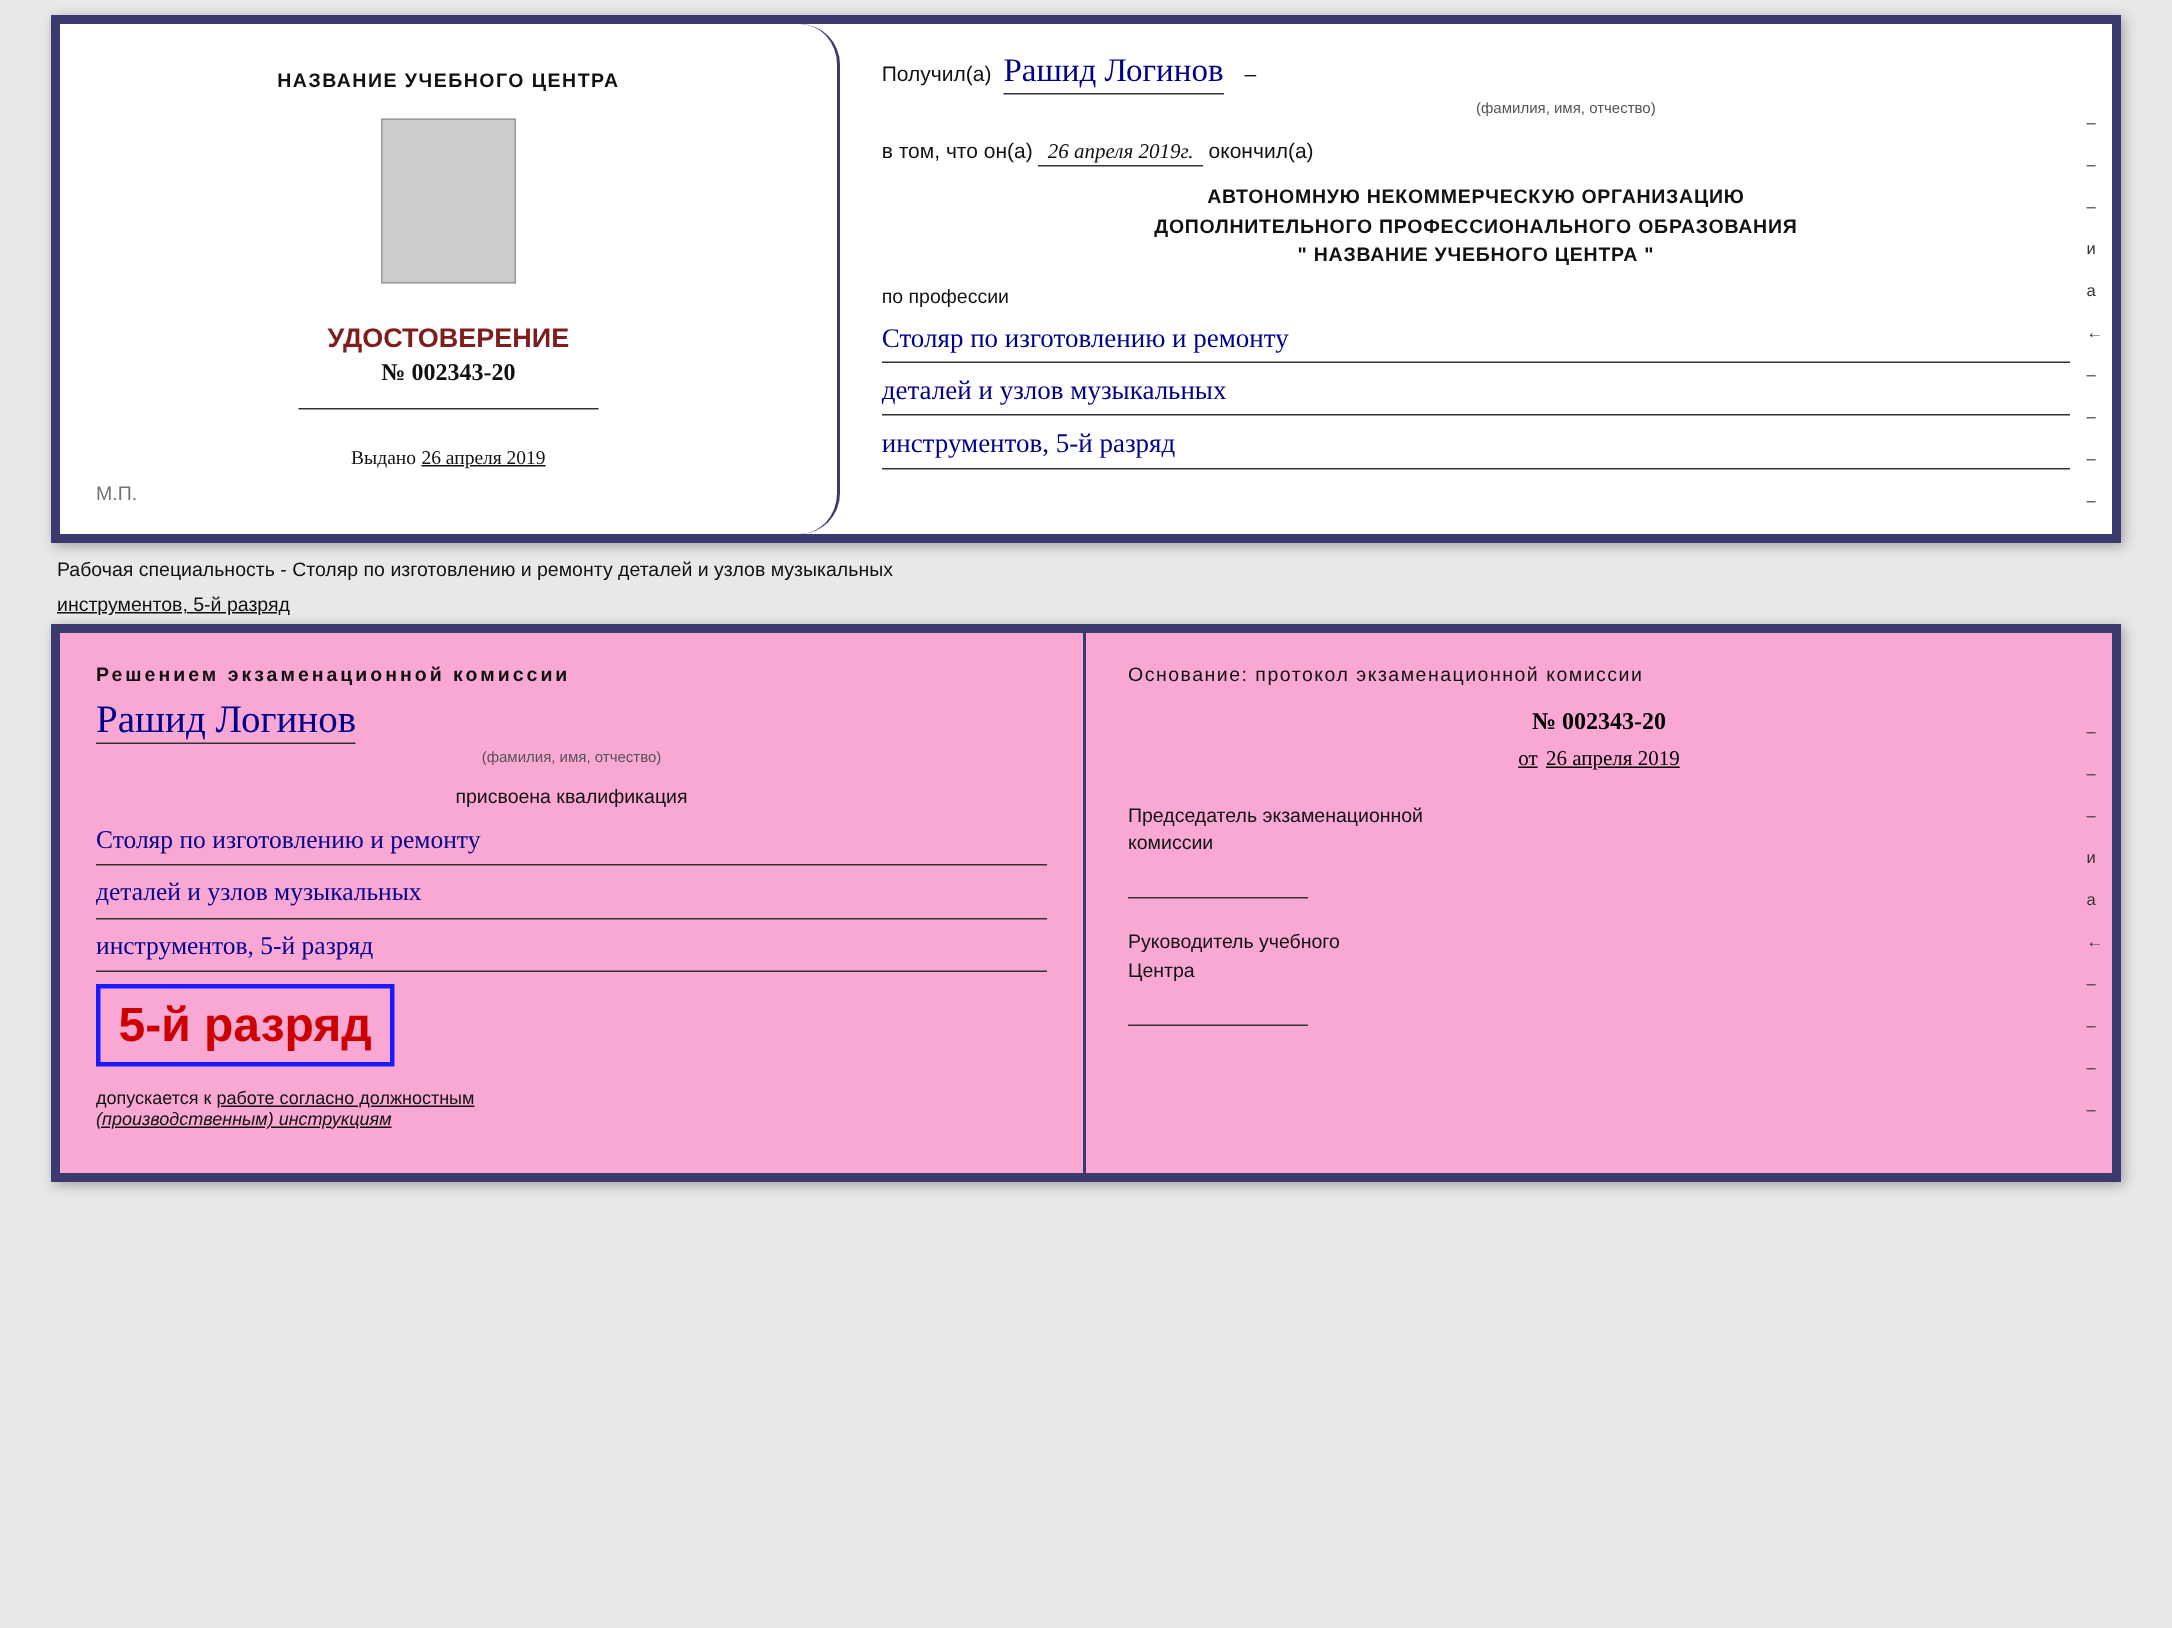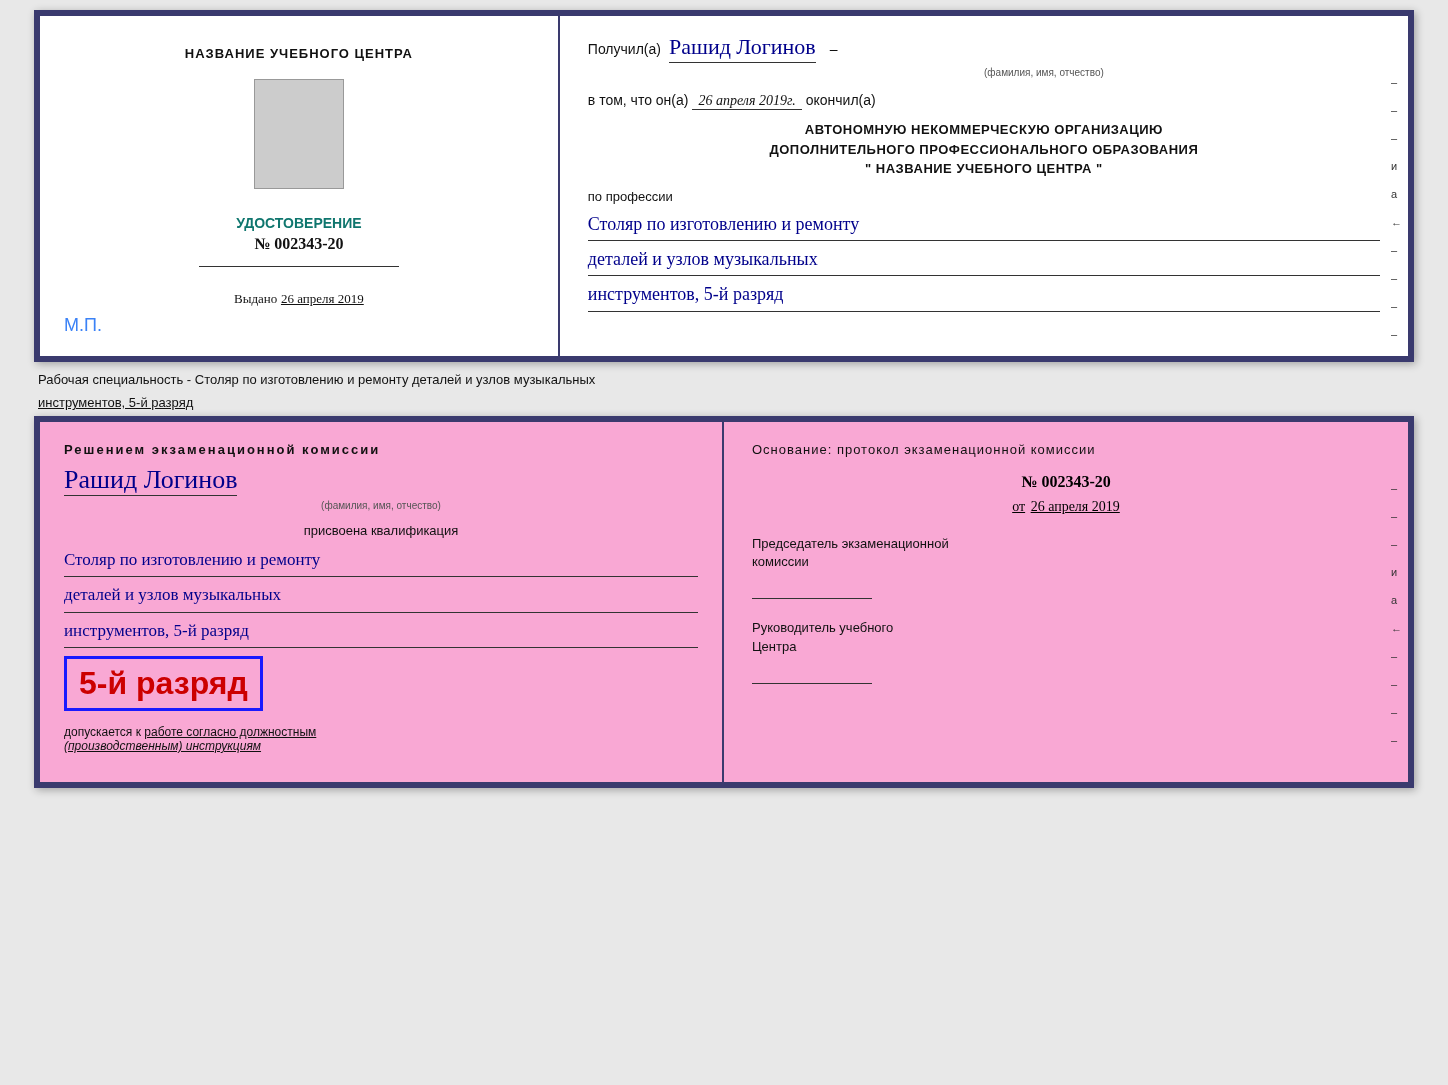--- a/index.html
+++ b/index.html
@@ -28,20 +28,21 @@
 
     .card-left {
       width: 38%;
       border-right: 2px solid #3a3a6e;
       padding: 20px 24px;
       display: flex;
       flex-direction: column;
       align-items: center;
       justify-content: space-between;
       min-height: 340px;
+      border-radius: 27px;
     }
 
     .card-right {
       width: 62%;
       padding: 18px 28px;
       position: relative;
     }
 
     
     .org-name {
@@ -57,24 +58,24 @@
     .cert-photo-placeholder {
       width: 90px;
       height: 110px;
       background: #ccc;
       border: 1px solid #999;
       margin: 10px 0;
     }
 
     .cert-title {
       text-align: right;
-      font-size: 14px;
+      font-size: 18px;
       font-weight: bold;
       text-transform: uppercase;
-      color: #0f766e;
+      color: #7f1d1d;
       margin: 8px 0 4px;
     }
 
     .cert-number {
       text-align: center;
       font-size: 16px;
       font-weight: bold;
       font-family: 'Times New Roman', serif;
       color: #111;
     }
@@ -84,22 +85,22 @@
       color: #111;
       margin-top: 10px;
       text-align: center;
     }
 
     .cert-issued span {
       font-family: 'Times New Roman', serif;
     }
 
     .mp-label {
-      font-size: 18px;
-      color: #3b82f6;
+      font-size: 13px;
+      color: #737373;
       align-self: flex-start;
     }
 
     
     .recipient-line {
       font-size: 14px;
       color: #111;
       margin-bottom: 4px;
       display: flex;
       align-items: baseline;

